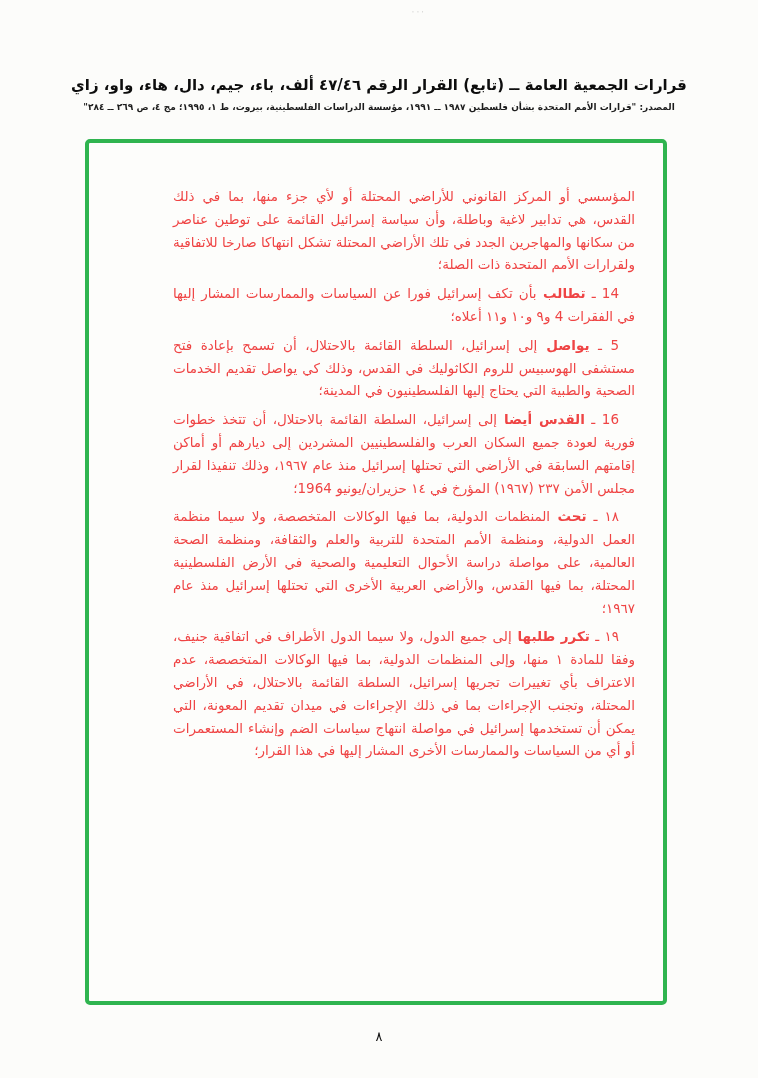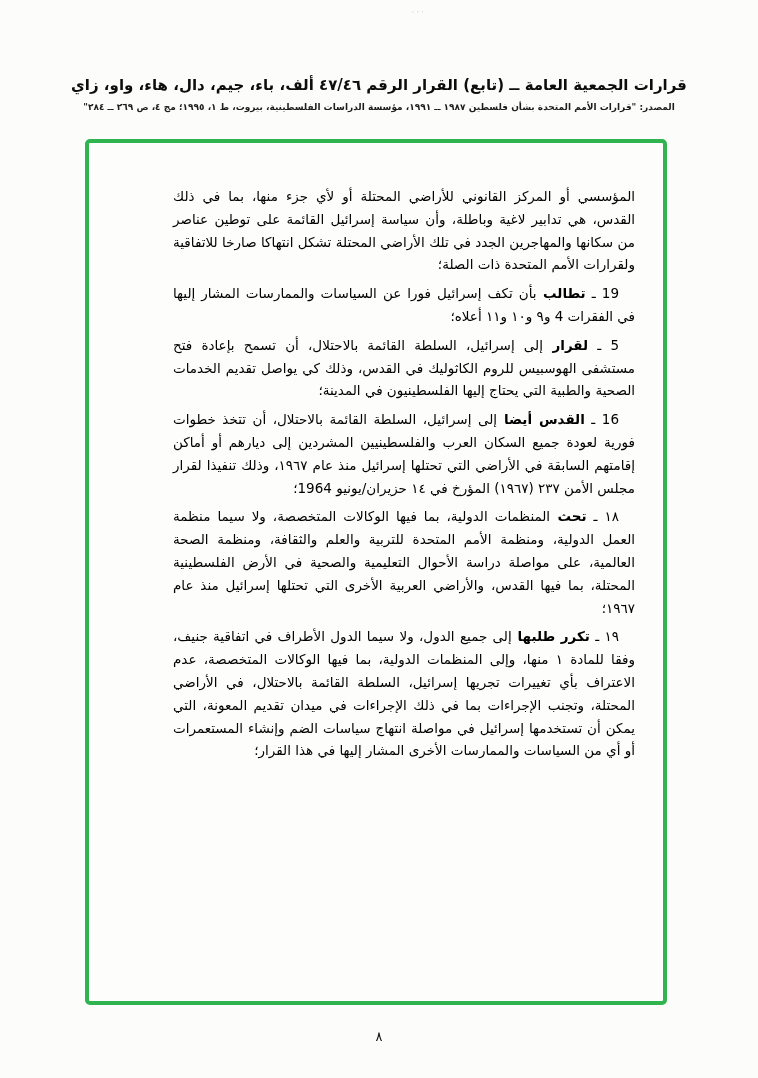--- a/index.html
+++ b/index.html
@@ -63,21 +63,21 @@
   }
   .document-body {
     position: absolute;
     top: 42px;
     right: 28px;
     width: 462px;
     direction: rtl;
     text-align: justify;
     font-size: 13.5px;
     line-height: 22.8px;
-    color: #000000;
+    color: #ef4444;
   }
   .para {
     margin: 0 0 6px 0;
   }
   .para.indented {
     text-indent: 16px;
   }
   .para-num {
     font-weight: normal;
   }
@@ -101,22 +101,22 @@
 
   <div class="scan-artifact">···</div>
 
   <div class="header-title">قرارات الجمعية العامة ــ (تابع) القرار الرقم ٤٧/٤٦ ألف، باء، جيم، دال، هاء، واو، زاي</div>
 
   <div class="header-source">المصدر: "قرارات الأمم المتحدة بشأن فلسطين ١٩٨٧ ــ ١٩٩١، مؤسسة الدراسات الفلسطينية، بيروت، ط ١، ١٩٩٥؛ مج ٤، ص ٢٦٩ ــ ٢٨٤"</div>
 
   <div class="content-frame">
     <div class="document-body">
         <div class="para"><span>المؤسسي أو المركز القانوني للأراضي المحتلة أو لأي جزء منها، بما في ذلك القدس، هي تدابير لاغية وباطلة، وأن سياسة إسرائيل القائمة على توطين عناصر من سكانها والمهاجرين الجدد في تلك الأراضي المحتلة تشكل انتهاكا صارخا للاتفاقية ولقرارات الأمم المتحدة ذات الصلة؛</span></div>
-        <div class="para indented"><span class="para-num">19 ـ </span><span class="para-lead">تطالب </span><span>بأن تكف إسرائيل فورا عن السياسات والممارسات المشار إليها في الفقرات 4 و٩ و١٠ و١١ أعلاه؛</span></div>
-        <div class="para indented"><span class="para-num">5 ـ </span><span class="para-lead">لقرار </span><span>إلى إسرائيل، السلطة القائمة بالاحتلال، أن تسمح بإعادة فتح مستشفى الهوسبيس للروم الكاثوليك في القدس، وذلك كي يواصل تقديم الخدمات الصحية والطبية التي يحتاج إليها الفلسطينيون في المدينة؛</span></div>
+        <div class="para indented"><span class="para-num">14 ـ </span><span class="para-lead">تطالب </span><span>بأن تكف إسرائيل فورا عن السياسات والممارسات المشار إليها في الفقرات 4 و٩ و١٠ و١١ أعلاه؛</span></div>
+        <div class="para indented"><span class="para-num">5 ـ </span><span class="para-lead">يواصل </span><span>إلى إسرائيل، السلطة القائمة بالاحتلال، أن تسمح بإعادة فتح مستشفى الهوسبيس للروم الكاثوليك في القدس، وذلك كي يواصل تقديم الخدمات الصحية والطبية التي يحتاج إليها الفلسطينيون في المدينة؛</span></div>
         <div class="para indented"><span class="para-num">16 ـ </span><span class="para-lead">القدس أيضا </span><span>إلى إسرائيل، السلطة القائمة بالاحتلال، أن تتخذ خطوات فورية لعودة جميع السكان العرب والفلسطينيين المشردين إلى ديارهم أو أماكن إقامتهم السابقة في الأراضي التي تحتلها إسرائيل منذ عام ١٩٦٧، وذلك تنفيذا لقرار مجلس الأمن ٢٣٧ (١٩٦٧) المؤرخ في ١٤ حزيران/يونيو 1964؛</span></div>
         <div class="para indented"><span class="para-num">١٨ ـ </span><span class="para-lead">تحث </span><span>المنظمات الدولية، بما فيها الوكالات المتخصصة، ولا سيما منظمة العمل الدولية، ومنظمة الأمم المتحدة للتربية والعلم والثقافة، ومنظمة الصحة العالمية، على مواصلة دراسة الأحوال التعليمية والصحية في الأرض الفلسطينية المحتلة، بما فيها القدس، والأراضي العربية الأخرى التي تحتلها إسرائيل منذ عام ١٩٦٧؛</span></div>
         <div class="para indented"><span class="para-num">١٩ ـ </span><span class="para-lead">تكرر طلبها </span><span>إلى جميع الدول، ولا سيما الدول الأطراف في اتفاقية جنيف، وفقا للمادة ١ منها، وإلى المنظمات الدولية، بما فيها الوكالات المتخصصة، عدم الاعتراف بأي تغييرات تجريها إسرائيل، السلطة القائمة بالاحتلال، في الأراضي المحتلة، وتجنب الإجراءات بما في ذلك الإجراءات في ميدان تقديم المعونة، التي يمكن أن تستخدمها إسرائيل في مواصلة انتهاج سياسات الضم وإنشاء المستعمرات أو أي من السياسات والممارسات الأخرى المشار إليها في هذا القرار؛</span></div>
       </div>
   </div>
 
   <div class="page-number">٨</div>
 
 </div>
 

